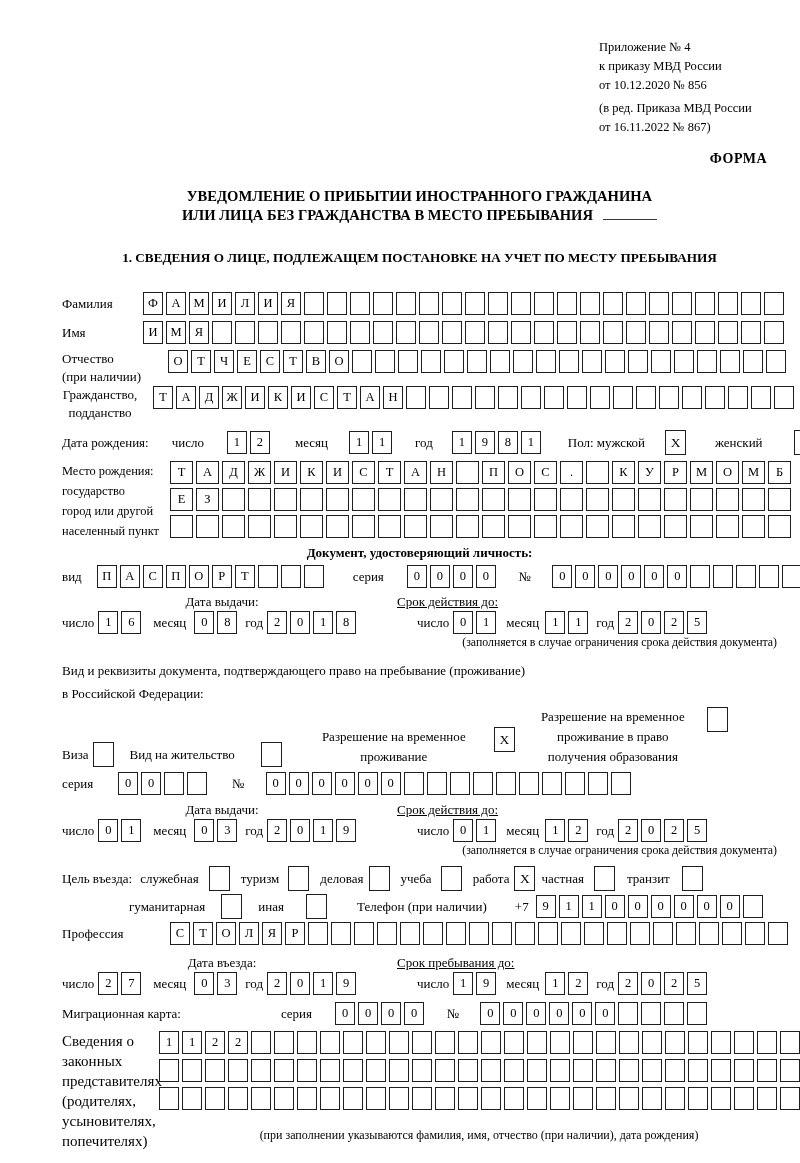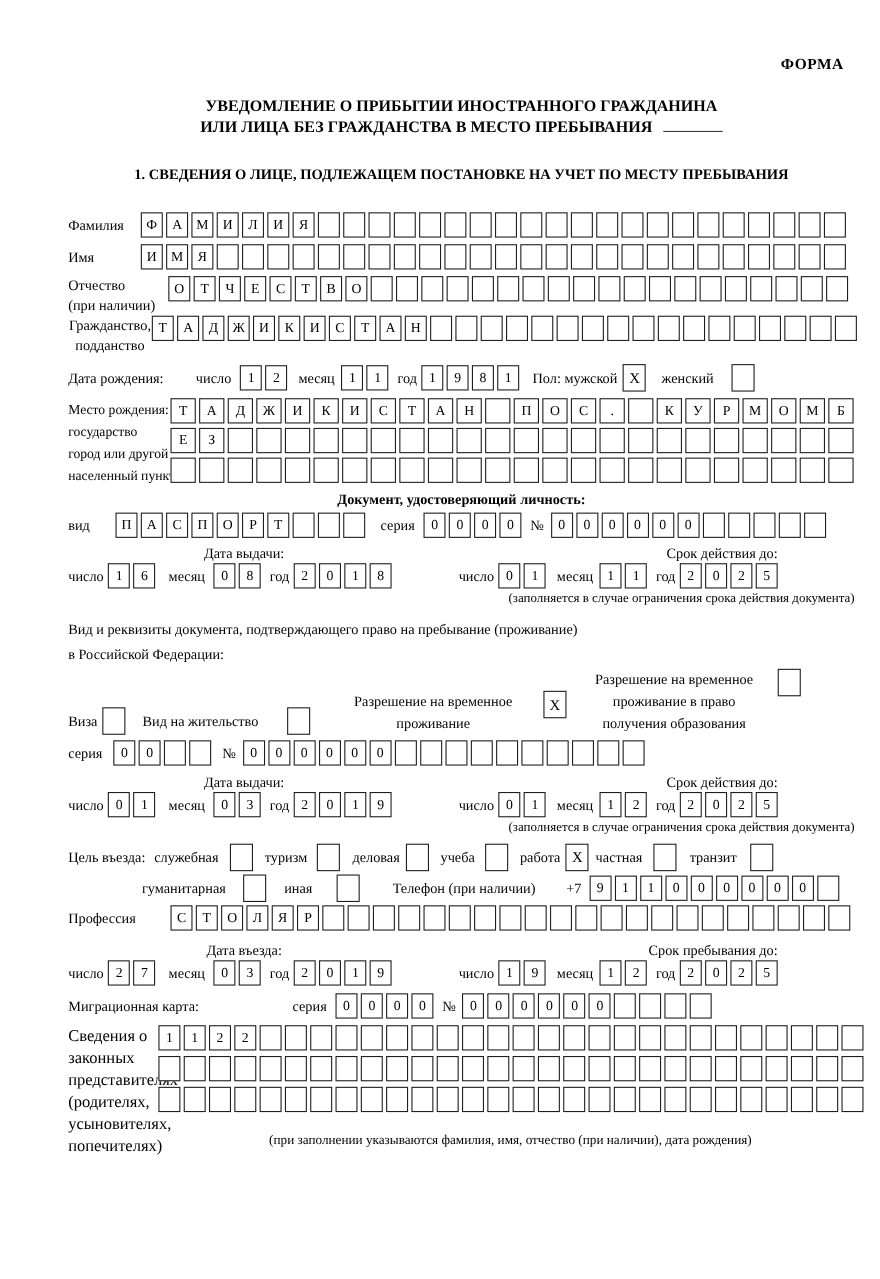--- a/index.html
+++ b/index.html
@@ -11,58 +11,67 @@
   }
   
   .appendix{margin-left:auto;width:178px;font-size:12.5px;line-height:19px;}
   .appendix .grp2{margin-top:4px;}
   .forma{ text-align:right;font-weight:bold;font-size:14px;margin-top:14px;padding-right:10px;letter-spacing:.5px;}
   
   .title{margin-top:20px;text-align:center;font-weight:bold;font-size:14.6px;line-height:19px;}
   .t-underline{display:inline-block;width:54px;border-bottom:1.8px solid #3a3a3a;margin-left:10px;}
   .section-head{margin-top:25px;text-align:center;font-weight:bold;font-size:13.2px;}
   
-  .frow{display:flex;align-items:center;font-size:13px;}
+  .frow{display:flex;align-items:center;font-size:13px;gap:15px;}
   .frow.top{align-items:flex-start;}
   .flabel{flex:0 0 auto;white-space:nowrap;}
   .lblcol{flex:0 0 auto;font-size:12.4px;line-height:20px;white-space:nowrap;}
   .cells{display:flex;gap:3px;flex-wrap:nowrap;}
   .cell{
     box-sizing:border-box;width:20px;height:23px;border:1.6px solid #1f1f1f;
     display:flex;align-items:center;justify-content:center;
     font-size:12.5px;flex:0 0 auto;background:#fff;
   }
   .cells.wide .cell{width:23px;}
   .stack{display:flex;flex-direction:column;gap:4px;}
   .cbx{
     box-sizing:border-box;width:21px;height:25px;border:1.6px solid #1f1f1f;
     display:inline-flex;align-items:center;justify-content:center;
     font-size:13.5px;flex:0 0 auto;background:#fff;
   }
   .doc-head{margin-top:4px;text-align:center;font-weight:bold;font-size:13px;line-height:16px;}
   .dualhead{display:flex;font-size:13px;line-height:15px;margin-top:6px;}
   .dh-left{width:320px;text-align:center;}
-  .dh-right{width:310px;margin-left:auto;margin-right:70px;text-align:right;}
+  .dh-right{width:310px;margin-left:auto;margin-right:70px;text-align:left;text-decoration:underline;}
   .daterow{display:flex;align-items:center;font-size:13px;margin-top:2px;}
   .dg{display:flex;align-items:center;}
   .dg-right{margin-left:auto;margin-right:70px;}
   .dw{white-space:nowrap;}
   .note{font-size:11.8px;line-height:15px;text-align:right;margin-top:1px;}
   .intro{font-size:13px;line-height:22.5px;margin-top:10px;}
   .permits{display:flex;align-items:flex-end;font-size:13px;margin-top:2px;}
   .permit{display:flex;align-items:flex-start;}
   .plines{text-align:center;line-height:20px;}
   .purpose-row{display:flex;align-items:center;font-size:13px;margin-top:8px;}
   .gnote{font-size:12px;margin-top:18px;text-align:center;width:640px;}
 </style>
 </head>
 <body>
 
 <div class="page">
 
+  <div class="appendix">
+    <div>Приложение № 4</div>
+    <div>к приказу МВД России</div>
+    <div>от 10.12.2020 № 856</div>
+    <div class="grp2">
+      <div>(в ред. Приказа МВД России</div>
+      <div>от 16.11.2022 № 867)</div>
+    </div>
+  </div>
 
   <div class="forma">ФОРМА</div>
 
   <div class="title">
     <div>УВЕДОМЛЕНИЕ О ПРИБЫТИИ ИНОСТРАННОГО ГРАЖДАНИНА</div>
     <div>
       <span>ИЛИ ЛИЦА БЕЗ ГРАЖДАНСТВА В МЕСТО ПРЕБЫВАНИЯ</span><span class="t-underline"></span>
     </div>
   </div>
 

